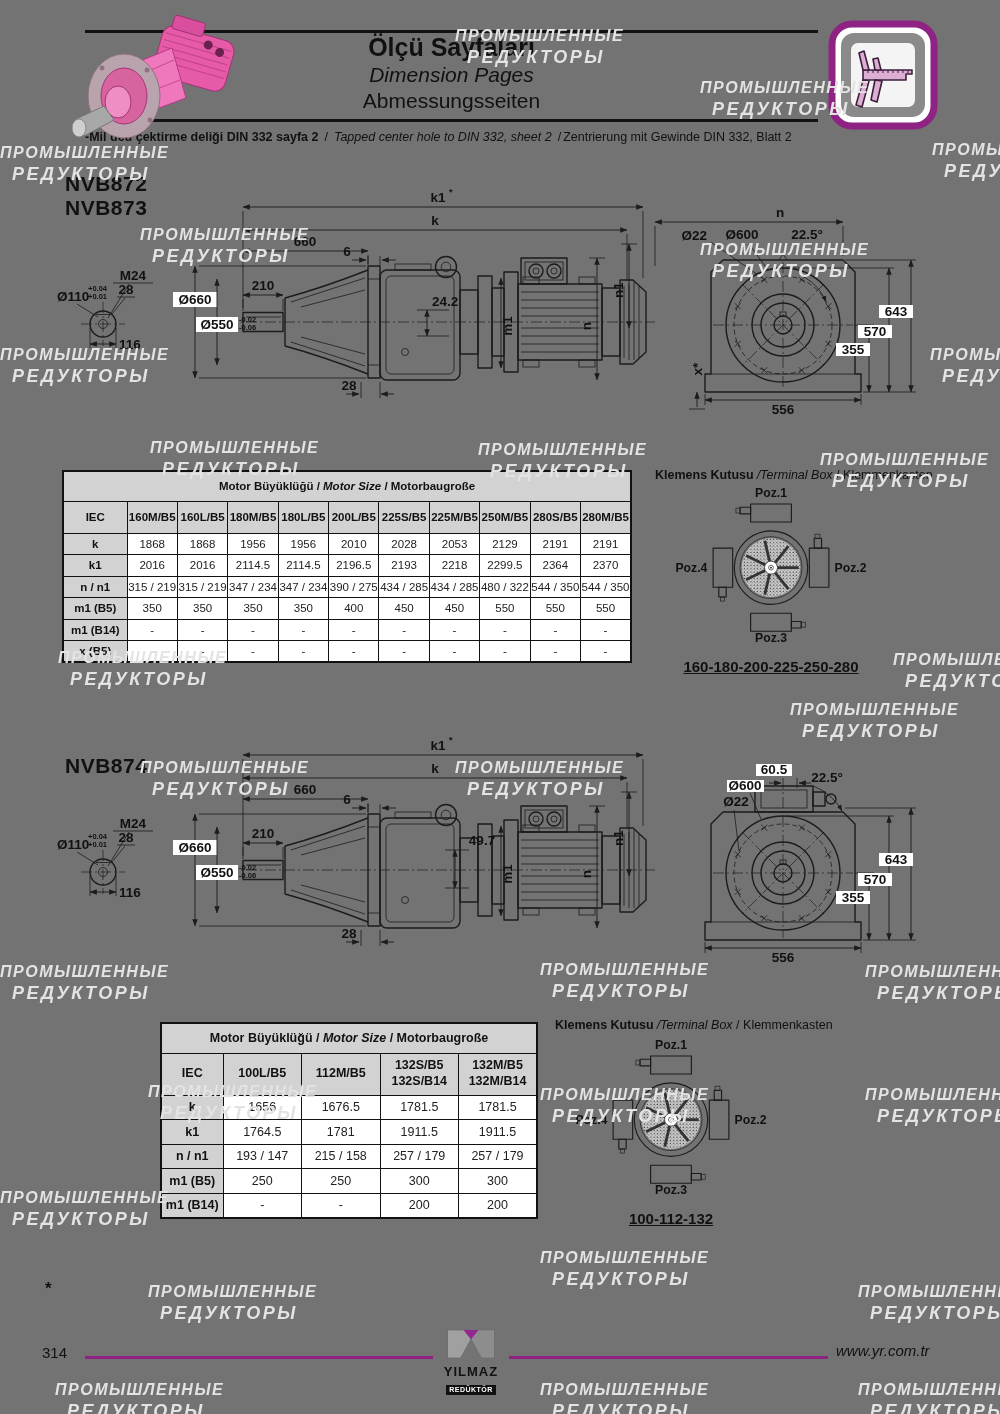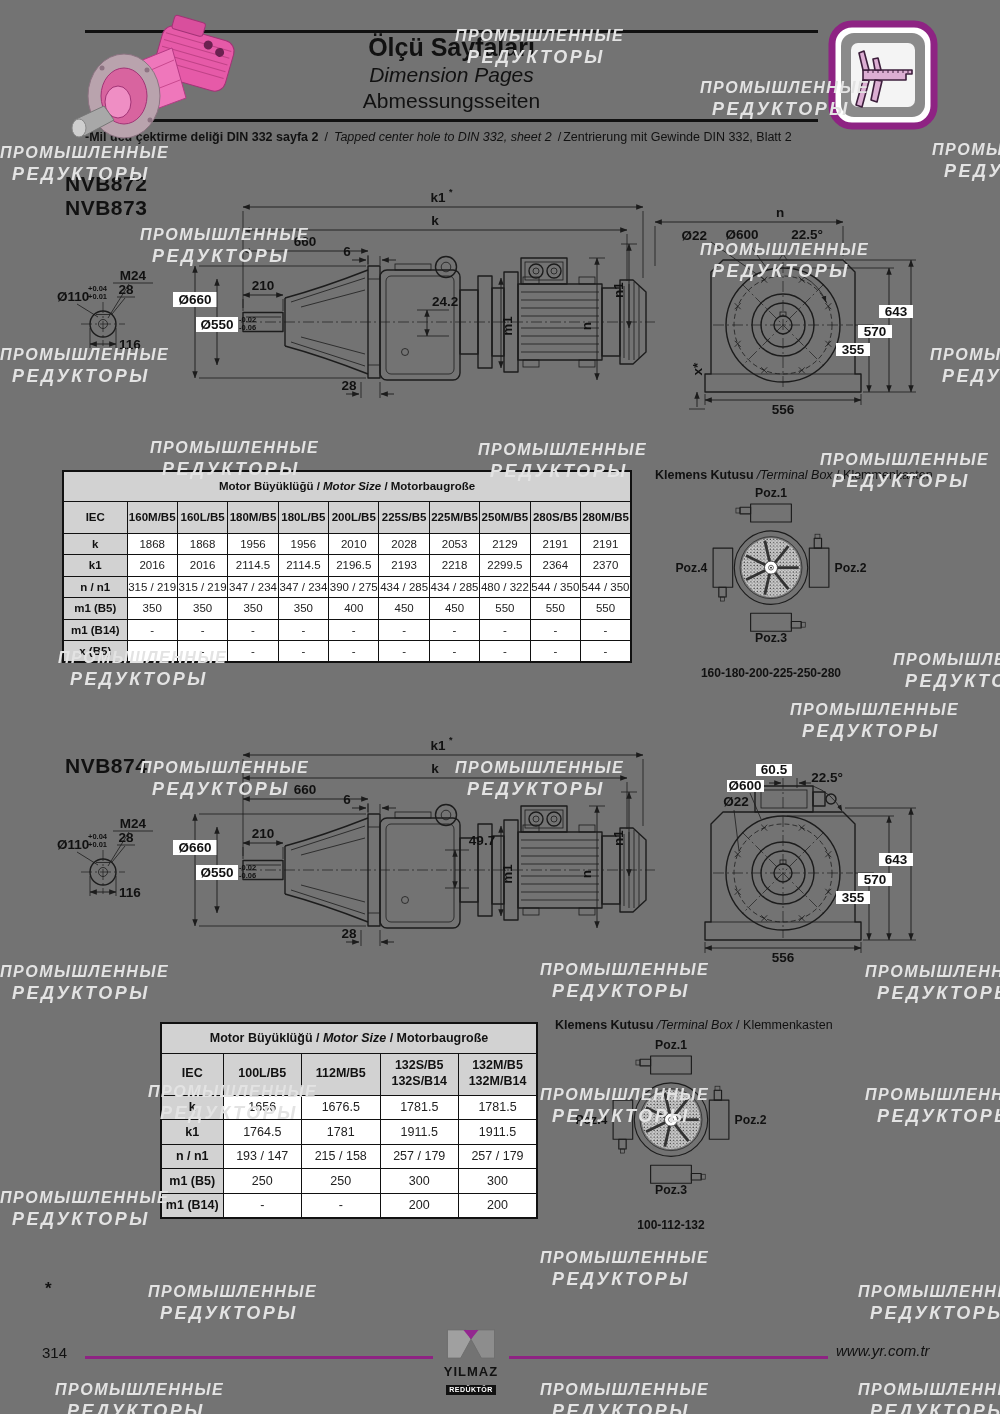--- a/index.html
+++ b/index.html
@@ -32,21 +32,21 @@
   table.t1 tr{height:21.5px;} table.t1 tr.trow1{height:30px;} table.t1 tr.trow2{height:32px;}
   table.t2{left:160px;top:1022px;width:378px;}
   table.t2 th{font-size:12.5px;} table.t2 td{font-size:12.5px;border-radius:11px;}
   table.t2 tr{height:24.5px;} table.t2 tr.trow1{height:30px;} table.t2 tr.trow2{height:42px;line-height:1.25;}
   .ttl{font-size:12.5px;}
   .ttl i{font-weight:bold;}
   
   .klemens{position:absolute;z-index:2;width:260px;}
   .kl-head{font-size:12.5px;white-space:nowrap;}
   .kl-head b{margin-right:3px;}
-  .kl-cap{font-weight:bold;font-size:12px;text-align:center;width:232px;margin-top:16px;}
+  .kl-cap{font-weight:bold;font-size:15px;text-align:center;width:232px;margin-top:8px;text-decoration:underline;}
   
   svg{overflow:visible;}
   .ln{fill:none;stroke:#1c1c1c;stroke-width:1.4;stroke-linejoin:round;}
   .tn{fill:none;stroke:#1c1c1c;stroke-width:.8;}
   .dm{fill:none;stroke:#1c1c1c;stroke-width:.9;}
   .cl{fill:none;stroke:#1c1c1c;stroke-width:.7;stroke-dasharray:11 3 2 3;}
   .dsh{fill:none;stroke:#1c1c1c;stroke-width:.8;stroke-dasharray:5 3;}
   text.dt{font:bold 13.5px "Liberation Sans",sans-serif;fill:#111;}
   text.dts{font:bold 9px "Liberation Sans",sans-serif;fill:#111;}
   text.tol{font:bold 7.5px "Liberation Sans",sans-serif;fill:#111;}

